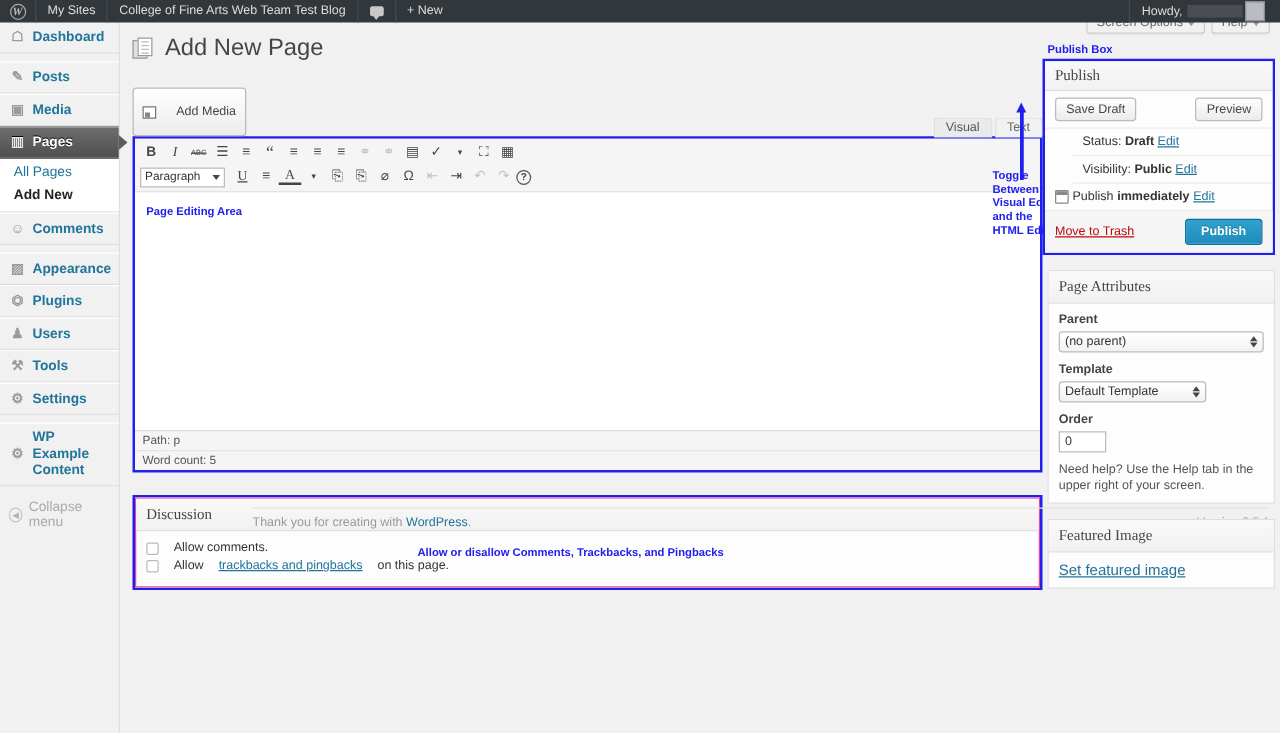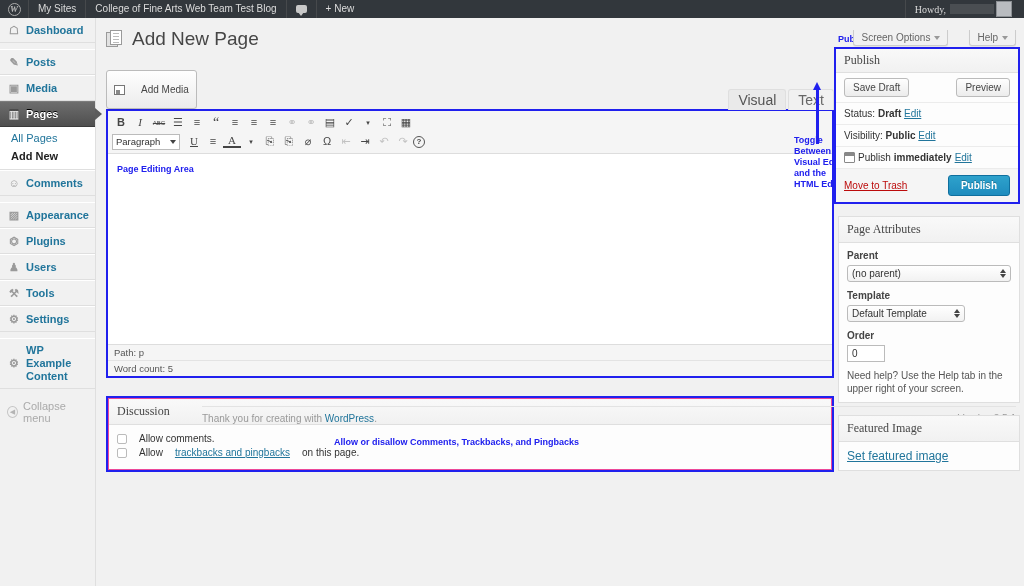--- a/index.html
+++ b/index.html
@@ -28,21 +28,21 @@
   }
   .ab-logo { width: 28px; justify-content: center; padding: 0; }
   .wp-circle {
     width: 13px; height: 13px; border-radius: 50%;
     border: 1.2px solid #aaa; color: #bbb;
     font-size: 9px; font-family: "Liberation Serif", serif;
     display: flex; align-items: center; justify-content: center;
     font-style: italic; font-weight: bold;
   }
   .ab-sep { width: 1px; background: #46494c; }
-  .ab-right { margin-left: auto; display: flex; align-items: stretch; font-family: Liberation Serif, serif; }
+  .ab-right { margin-left: auto; display: flex; align-items: stretch; }
   .howdy { display: flex; align-items: center; padding: 0 6px 0 9px; }
   .howdy-blank {
     width: 44px; height: 10px; background: #4a4e52; margin-left: 4px;
   }
   .ab-avatar {
     width: 16px; height: 16px; background: #b9bcc0; margin: 1px 6px 1px 2px;
     border: 1px solid #8c9094;
   }
   .speech-bubble {
     width: 11px; height: 8px; background: #c8c8c8; border-radius: 2px;
@@ -99,21 +99,21 @@
     margin-top: 4px;
   }
   .collapse-arrow {
     width: 12px; height: 12px; border-radius: 50%;
     border: 1px solid #c5c5c5; color: #b4b4b4; font-size: 7px;
     display: flex; align-items: center; justify-content: center;
   }
 
   
   .screen-meta {
-    position: absolute; top: 30px; right: 8px; display: flex; gap: 21px; z-index: 30;
+    position: absolute; top: 11px; right: 8px; display: flex; gap: 5px; z-index: 30;
   }
   .meta-tab {
     background: #f1f1f1; border: 1px solid #ccc; border-top: none;
     border-radius: 0 0 3px 3px;
     padding: 2px 7px; font-size: 10px; color: #666;
     display: flex; align-items: center; gap: 4px;
     box-shadow: 0 1px 1px rgba(0,0,0,.06);
   }
   .caret-dn {
     width: 0; height: 0;
@@ -170,21 +170,21 @@
     width: 11px; height: 10px; border: 1px solid #777; background: #fff;
     position: relative;
   }
   .media-glyph:after {
     content: ""; position: absolute; left: 1px; top: 4px; width: 4px; height: 4px;
     background: #888;
   }
   .ed-tabs { display: flex; gap: 2px; margin-bottom: -1px; }
   .ed-tab {
     background: #f1f1f1; border: 1px solid #dfdfdf; border-bottom: none;
-    border-radius: 3px 3px 0 0; padding: 2px 9px; font-size: 14px; color: #666;
+    border-radius: 3px 3px 0 0; padding: 2px 9px; font-size: 10px; color: #666;
   }
   .ed-tab.active { background: #eaeaea; color: #555; }
   .editor-box { border: 2px solid #2020ee; background: #fff; }
   .toolbar {
     background: #f5f5f5; border-bottom: 1px solid #ddd; padding: 3px 4px;
   }
   .tb-row { display: flex; align-items: center; gap: 1px; height: 17px; }
   .tb-row + .tb-row { margin-top: 2px; }
   .tb-btn {
     width: 18px; height: 17px;
@@ -260,21 +260,21 @@
     padding: 5px 8px; font-size: 10px; color: #333;
     border-bottom: 1px solid #ececec;
     display: flex; align-items: center; gap: 3px;
   }
   .pb-row.top { justify-content: space-between; }
   .btn-grey {
     background: linear-gradient(to bottom,#fefefe,#ececec);
     border: 1px solid #bbb; border-radius: 3px;
     padding: 3px 8px; font-size: 10px; color: #464646;
   }
-  .pb-minor { padding: 5px 8px; border-bottom: 1px solid #ececec; font-size: 10px; }
+  .pb-minor { padding: 5px 8px; border-bottom: 1px solid #ececec; font-size: 10px; margin-left: 22px; }
   .pb-foot {
     display: flex; align-items: center; justify-content: space-between;
     padding: 6px 8px; background: #f5f5f5;
   }
   .trash { color: #bc0b0b; text-decoration: underline; font-size: 10px; }
   .btn-publish {
     background: linear-gradient(to bottom,#2ea2cc,#1e8cbe);
     border: 1px solid #0f6f9e; border-radius: 3px;
     color: #fff; font-size: 10px; font-weight: bold;
     padding: 4px 12px; text-shadow: 0 -1px 0 rgba(0,0,0,.25);

